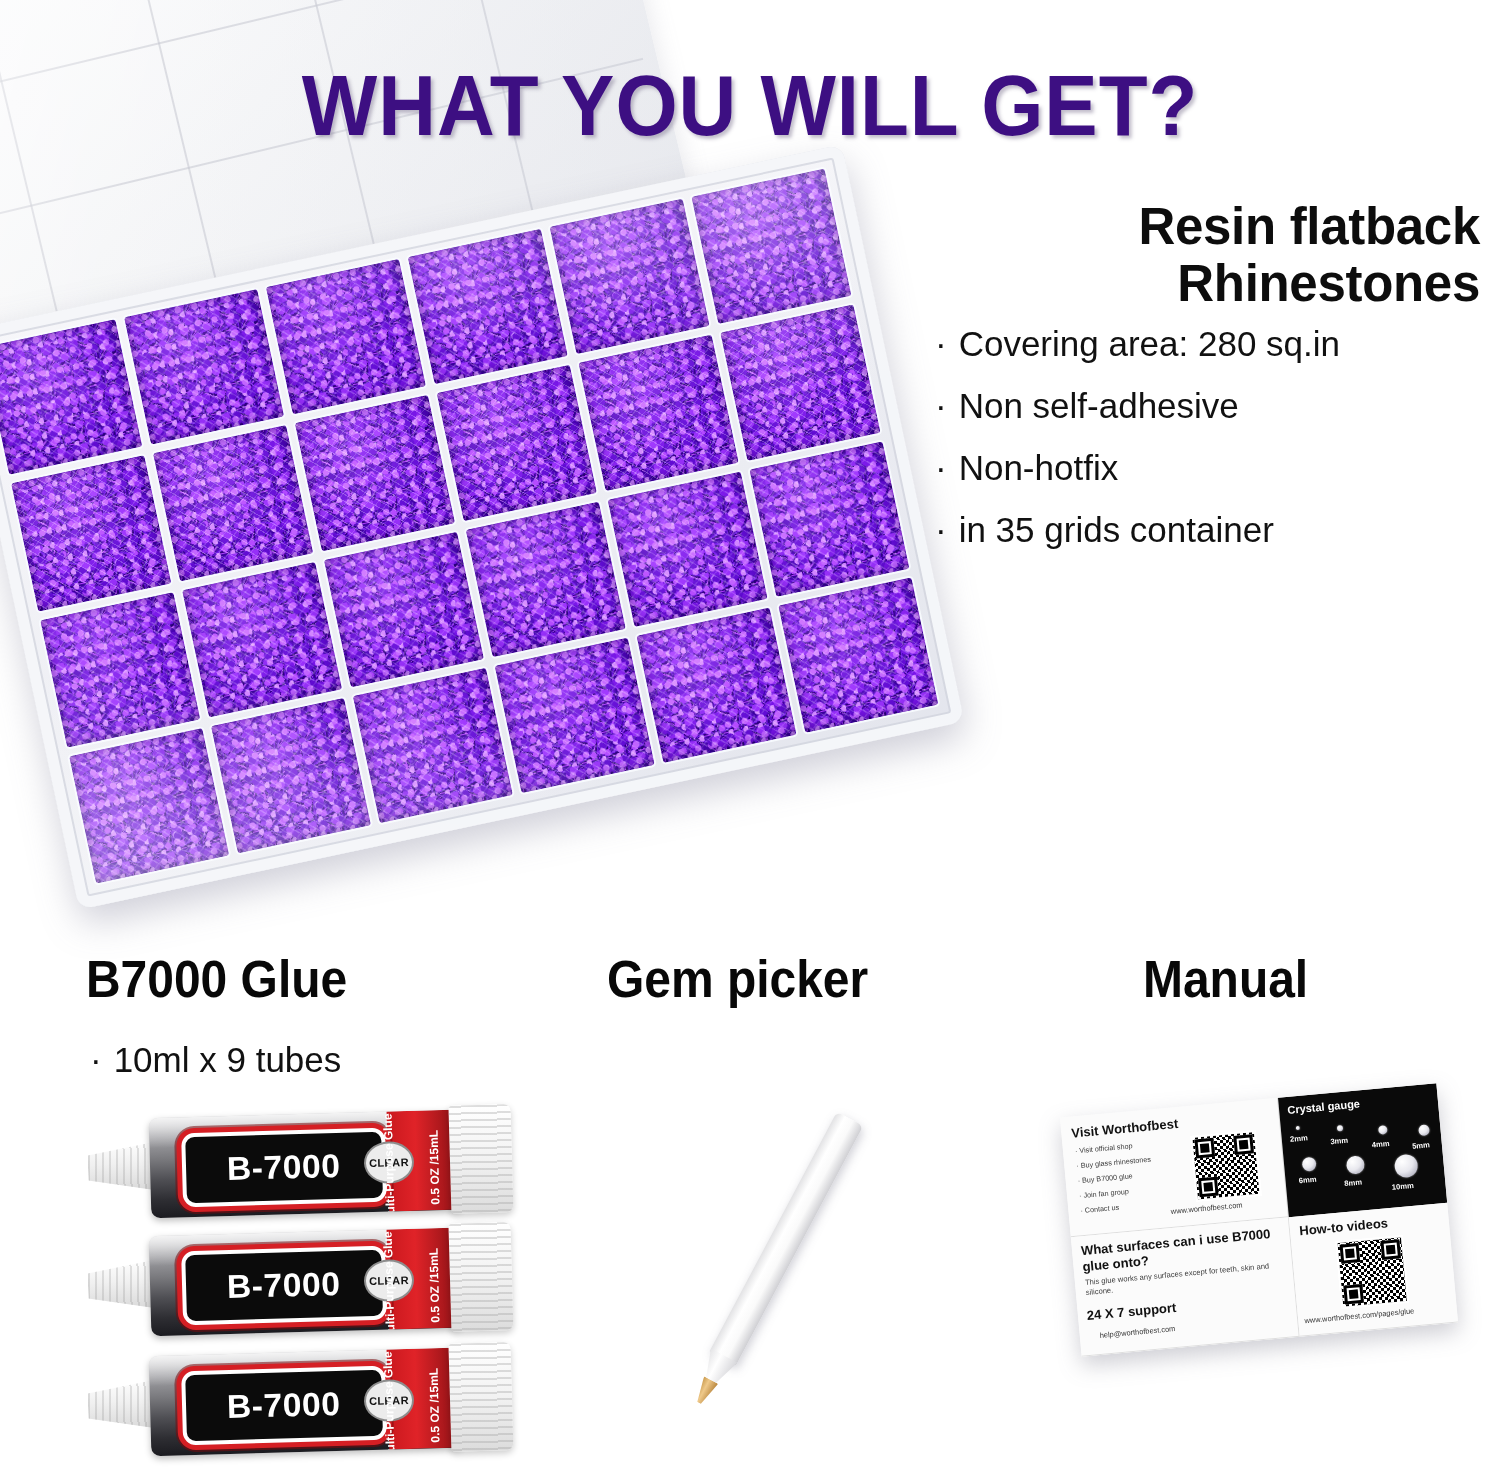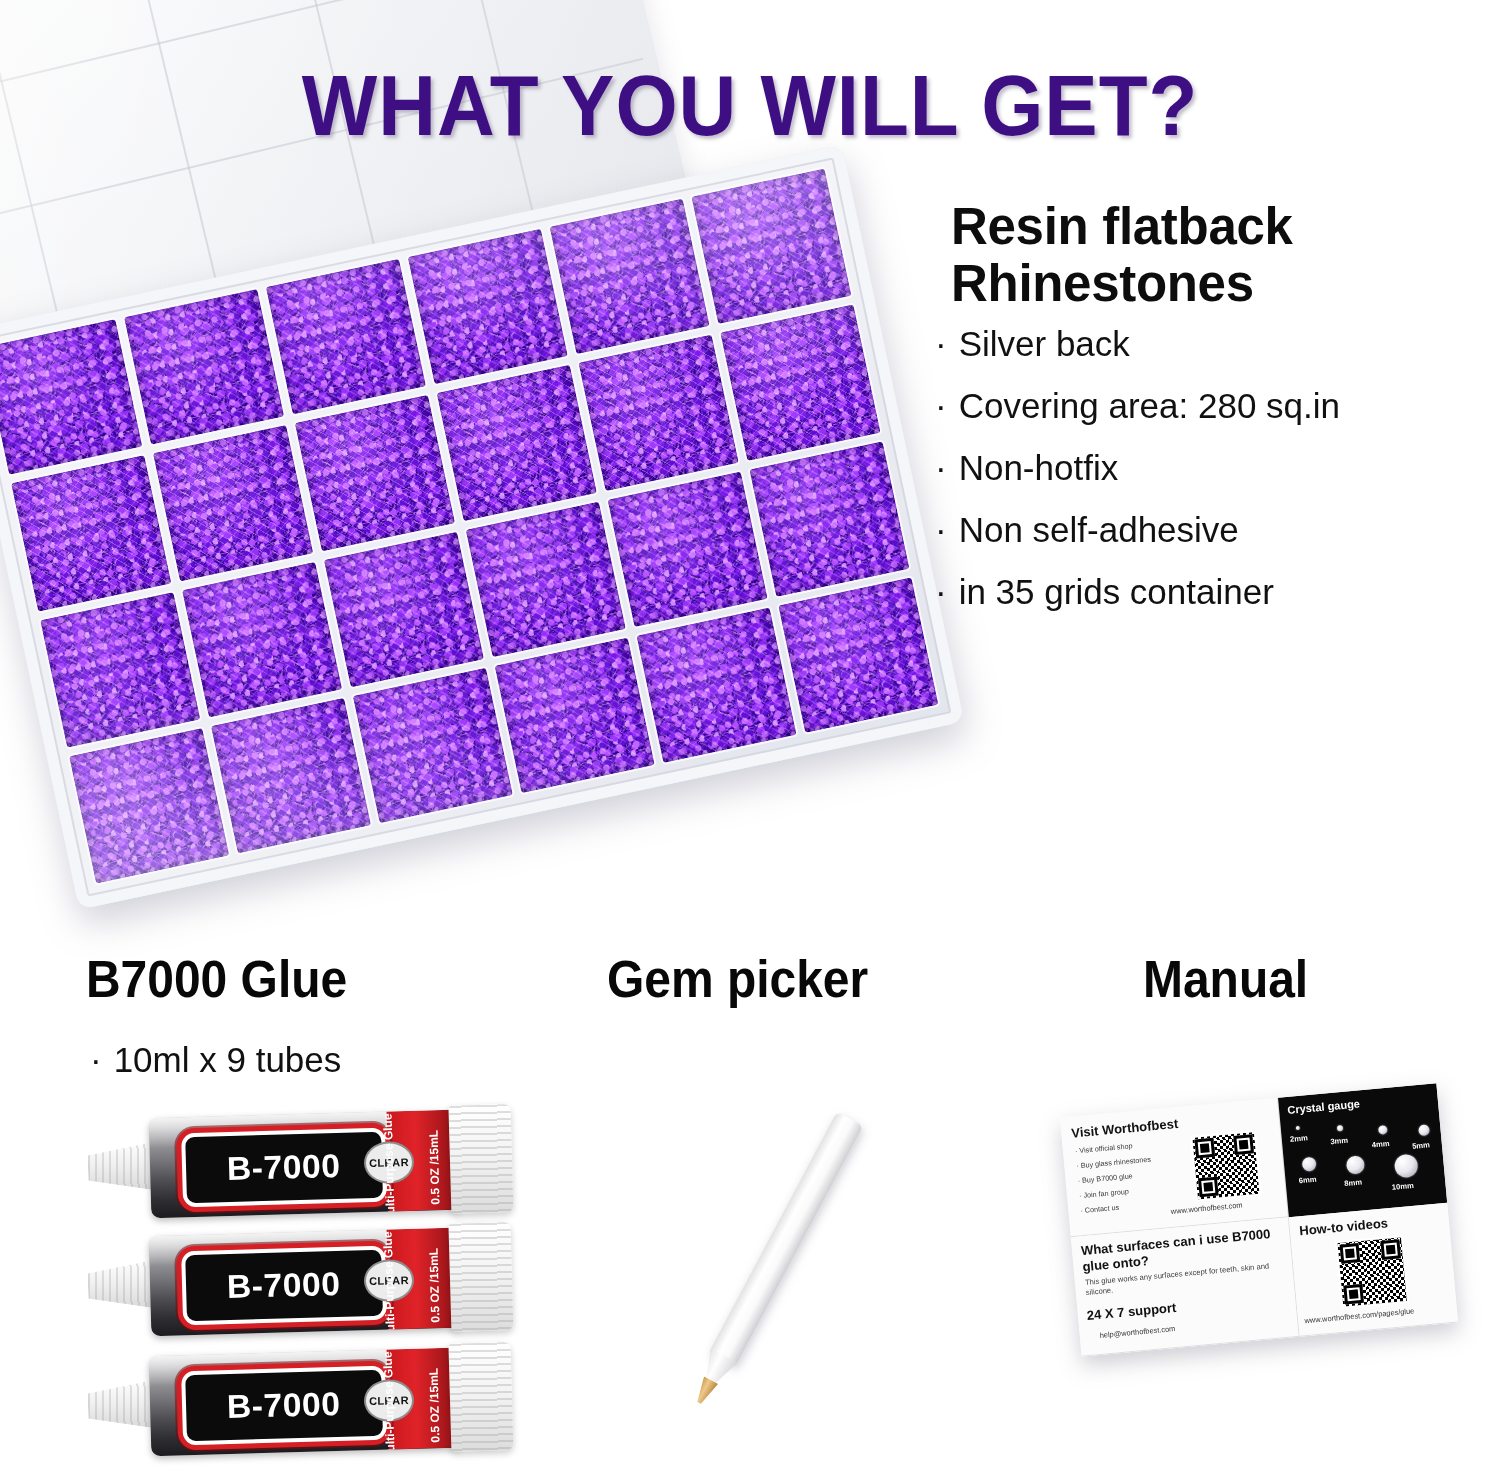--- a/index.html
+++ b/index.html
@@ -91,21 +91,21 @@
     background:linear-gradient(200deg,rgba(255,255,255,.35) 0%,transparent 28%,transparent 72%,rgba(255,255,255,.45) 100%);
   }
 
   
   #spec-column{
     position:absolute; left:935px; top:198px; width:545px; z-index:45;
   }
   #spec-title{
     font-family:"Liberation Sans", sans-serif;
     font-weight:700; font-size:51px; line-height:1.12; color:#0d0d0d;
-    margin:0 0 14px 16px; letter-spacing:-.3px;
+    margin:0 0 14px 16px; letter-spacing:-.3px;text-align:right;
   }
   .spec-item{
     font-family:"Liberation Sans", sans-serif;
     font-size:35px; line-height:1.0; color:#111; margin:0 0 27px 0;
     white-space:nowrap;
   }
   .spec-item .dot{ margin-right:12px; }
 
   
   .sec-head{
@@ -287,30 +287,27 @@
   </div>
   <div class="rim"></div>
 </div>
 
 <div id="main-title">WHAT YOU WILL GET?</div>
 
 <div id="spec-column">
   <h2 id="spec-title">Resin flatback Rhinestones</h2>
 
   <p class="spec-item">
-    <span class="dot">·</span><span>Silver back</span>
-  </p>
-  <p class="spec-item">
     <span class="dot">·</span><span>Covering area: 280 sq.in</span>
   </p>
   <p class="spec-item">
-    <span class="dot">·</span><span>Non-hotfix</span>
+    <span class="dot">·</span><span>Non self-adhesive</span>
   </p>
   <p class="spec-item">
-    <span class="dot">·</span><span>Non self-adhesive</span>
+    <span class="dot">·</span><span>Non-hotfix</span>
   </p>
   <p class="spec-item">
     <span class="dot">·</span><span>in 35 grids container</span>
   </p>
 </div>
 
 <div class="sec-head" id="head-glue">B7000 Glue</div>
 <div class="sec-head" id="head-picker">Gem picker</div>
 <div class="sec-head" id="head-manual">Manual</div>
 

